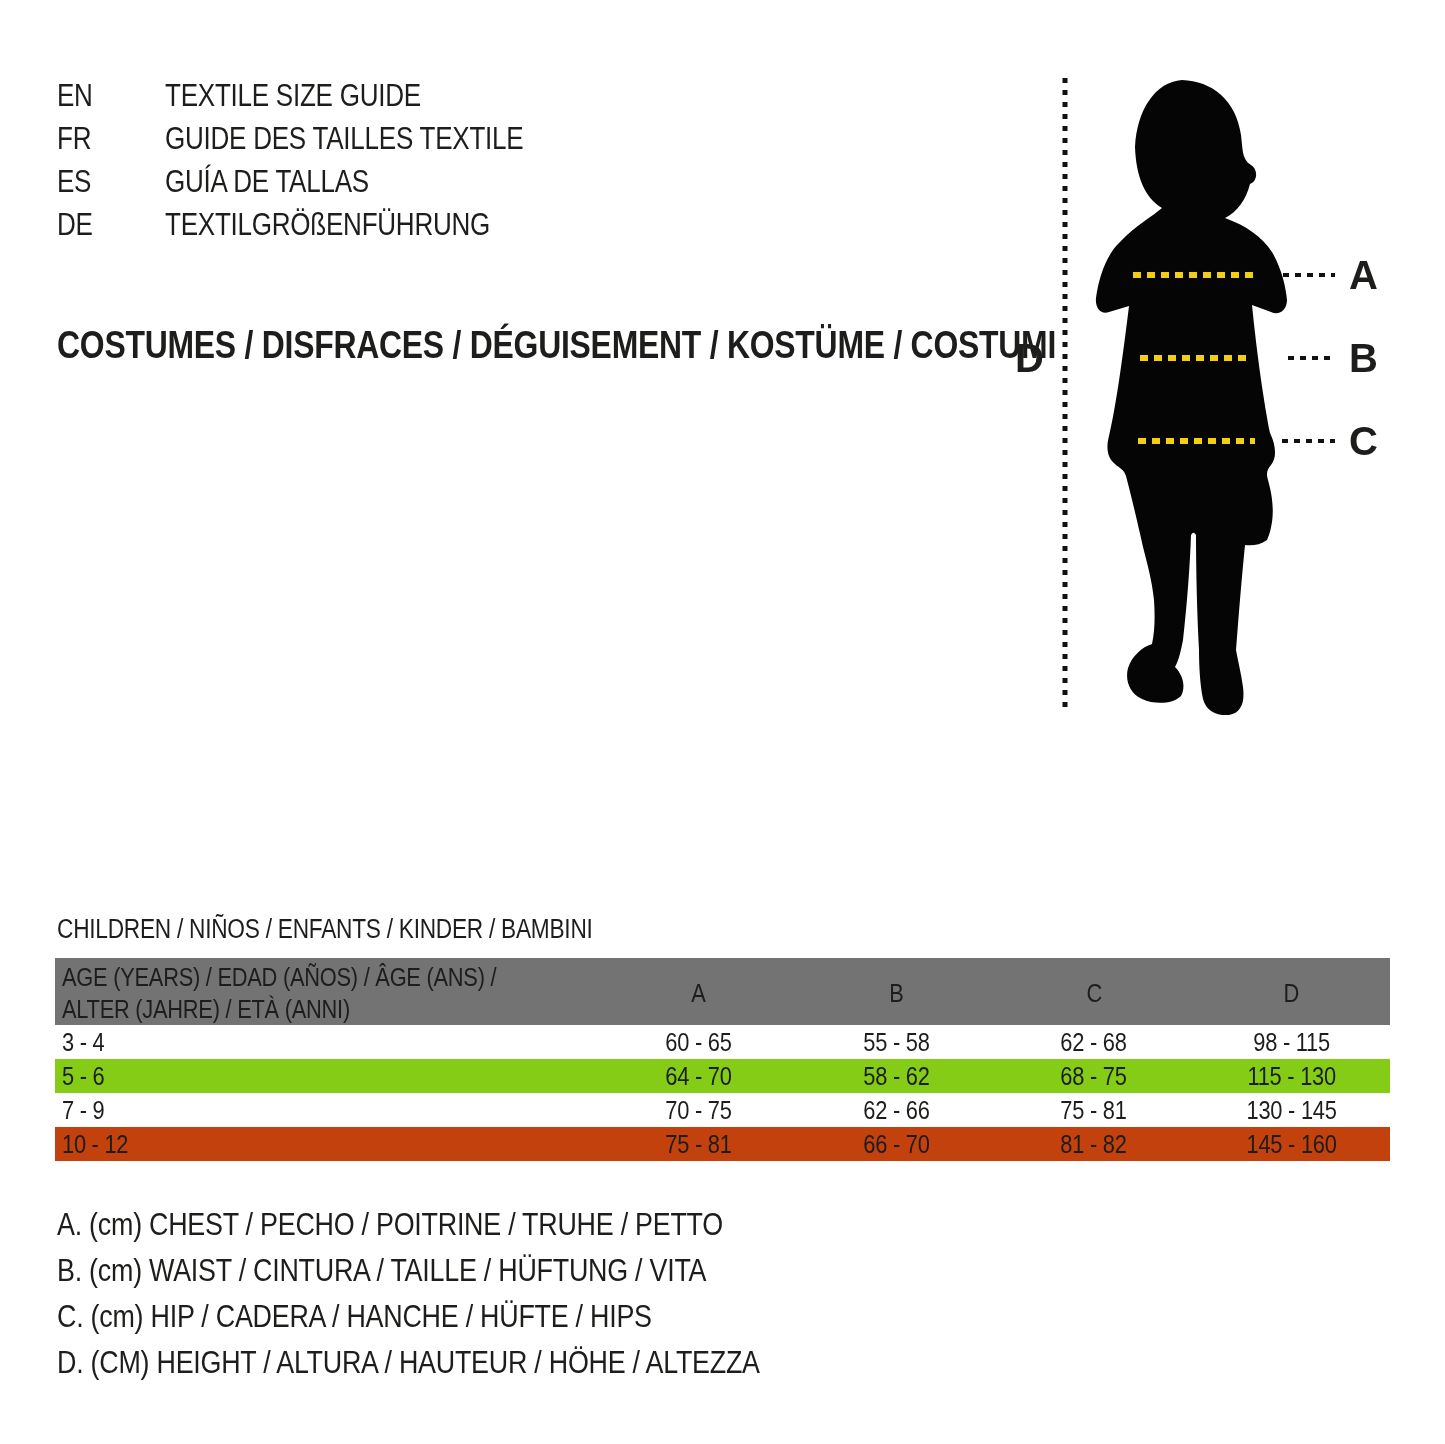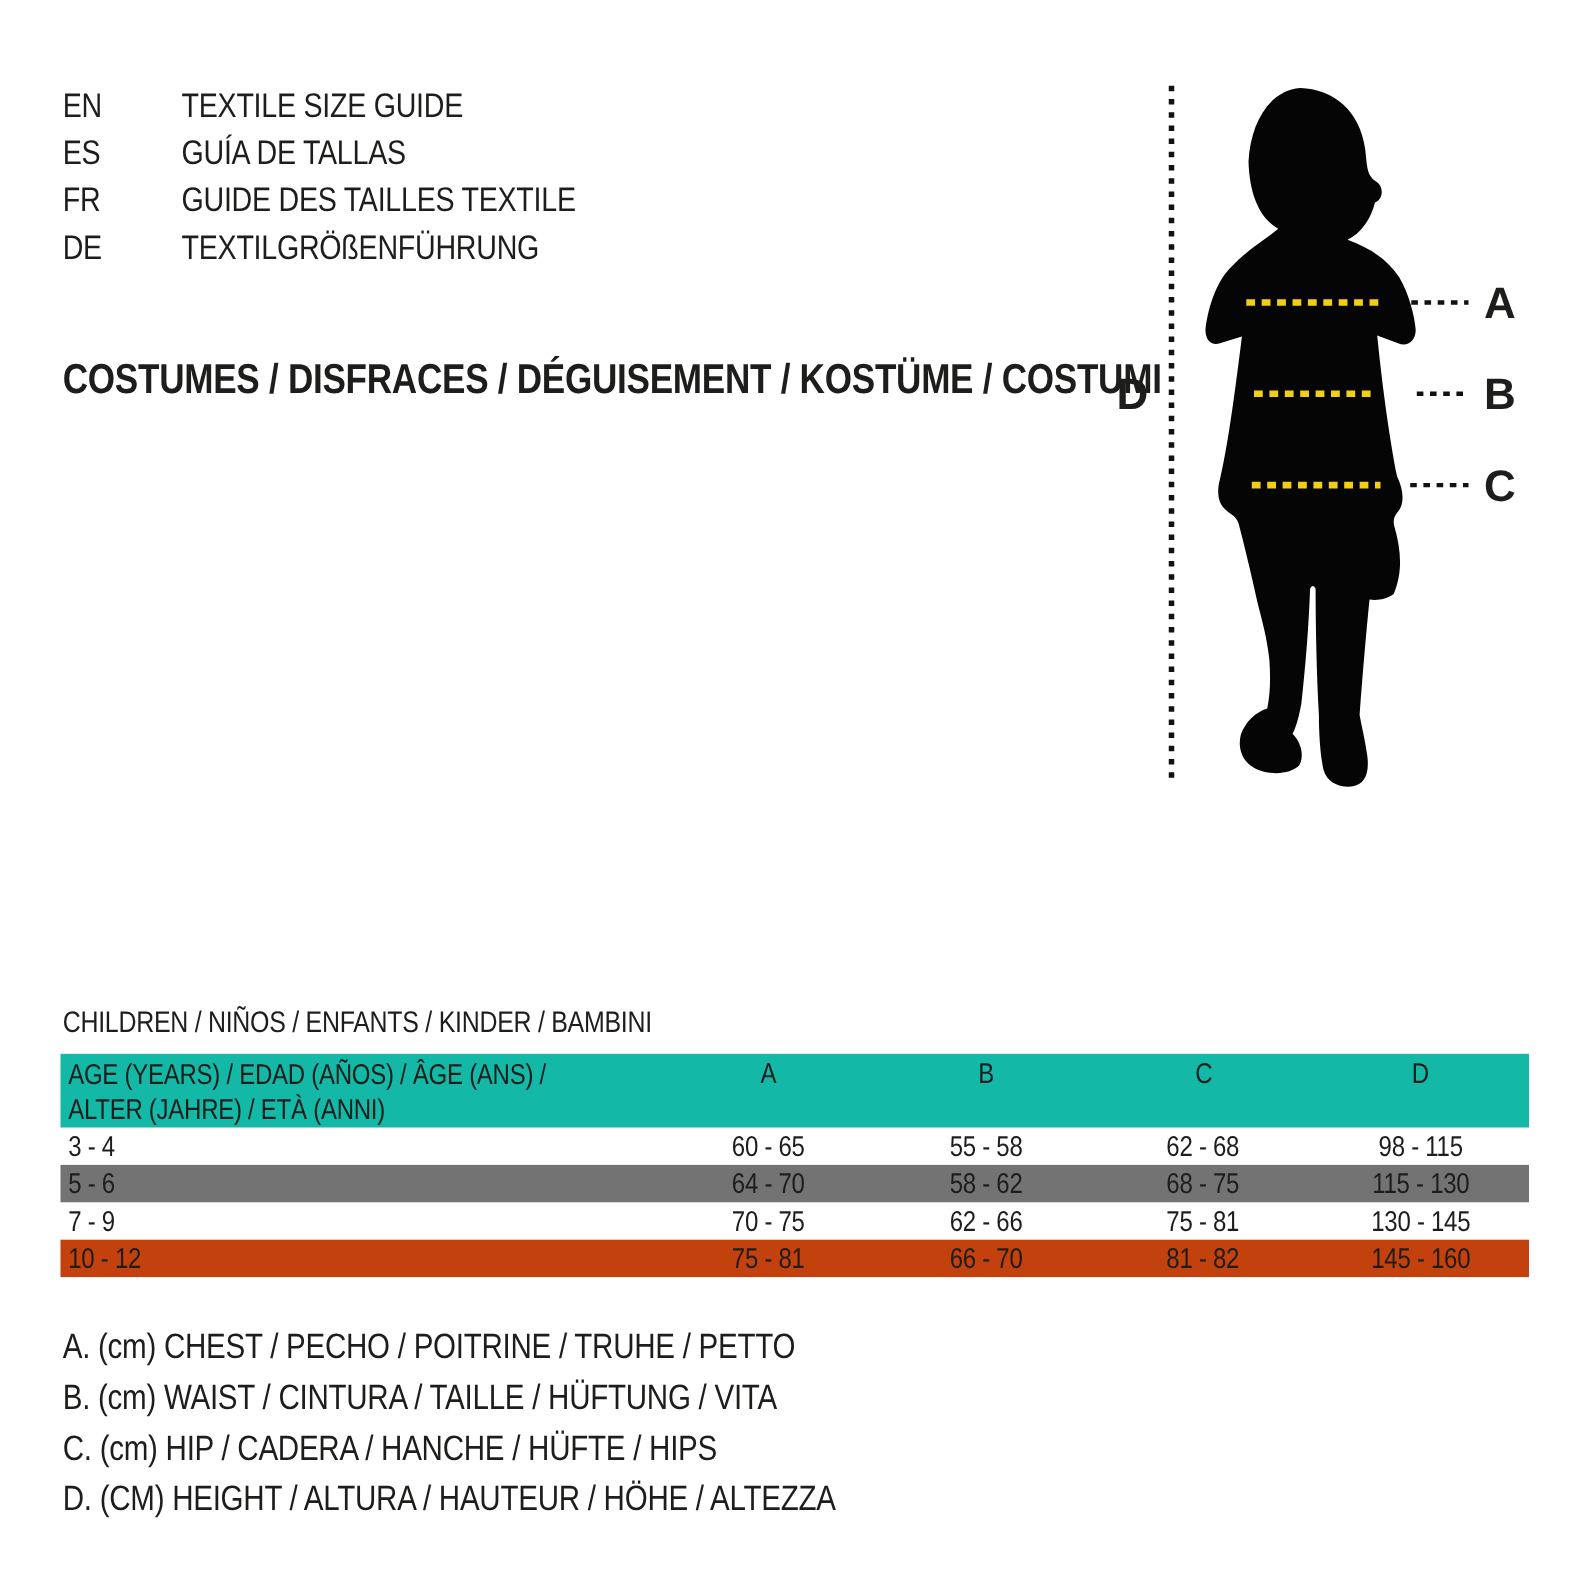--- a/index.html
+++ b/index.html
@@ -48,26 +48,26 @@
 <body>
 
 <div id="page">
 
   <div class="lang-block">
     <div class="lang-row">
       <span class="lang-code"><span class="cx">EN</span></span>
       <span class="cx">TEXTILE SIZE GUIDE</span>
     </div>
     <div class="lang-row">
+      <span class="lang-code"><span class="cx">FR</span></span>
+      <span class="cx">GUIDE DES TAILLES TEXTILE</span>
+    </div>
+    <div class="lang-row">
       <span class="lang-code"><span class="cx">ES</span></span>
       <span class="cx">GUÍA DE TALLAS</span>
-    </div>
-    <div class="lang-row">
-      <span class="lang-code"><span class="cx">FR</span></span>
-      <span class="cx">GUIDE DES TAILLES TEXTILE</span>
     </div>
     <div class="lang-row">
       <span class="lang-code"><span class="cx">DE</span></span>
       <span class="cx">TEXTILGRÖßENFÜHRUNG</span>
     </div>
   </div>
 
   <div class="category-heading">
     <span class="cx">COSTUMES / DISFRACES / DÉGUISEMENT / KOSTÜME / COSTUMI</span>
   </div>
@@ -133,40 +133,40 @@
       <text x="354" y="317" class="svg-label">B</text>
       <text x="354" y="400" class="svg-label">C</text>
     </svg>
   </div>
 
   <div class="section-heading">
     <span class="cx">CHILDREN / NIÑOS / ENFANTS / KINDER / BAMBINI</span>
   </div>
 
   <div class="size-table">
-    <div class="t-row t-header" style="background:#14b8a6;">
+    <div class="t-row t-header" style="background:#737373;align-items:center;">
       <div class="t-agecell hdr-lines">
         <div><span class="cx">AGE (YEARS) / EDAD (AÑOS) / ÂGE (ANS) /</span></div>
         <div><span class="cx">ALTER (JAHRE) / ETÀ (ANNI)</span></div>
       </div>
       <div class="t-col"><span class="cxc">A</span></div>
       <div class="t-col"><span class="cxc">B</span></div>
       <div class="t-col"><span class="cxc">C</span></div>
       <div class="t-col"><span class="cxc">D</span></div>
     </div>
 
     <div class="t-row t-datarow">
       <div class="t-agecell"><span class="cx">3 - 4</span></div>
       <div class="t-col"><span class="cxc">60 - 65</span></div>
       <div class="t-col"><span class="cxc">55 - 58</span></div>
       <div class="t-col"><span class="cxc">62 - 68</span></div>
       <div class="t-col"><span class="cxc">98 - 115</span></div>
     </div>
 
-    <div class="t-row t-datarow" style="background:#737373;">
+    <div class="t-row t-datarow" style="background:#84cc16;">
       <div class="t-agecell"><span class="cx">5 - 6</span></div>
       <div class="t-col"><span class="cxc">64 - 70</span></div>
       <div class="t-col"><span class="cxc">58 - 62</span></div>
       <div class="t-col"><span class="cxc">68 - 75</span></div>
       <div class="t-col"><span class="cxc">115 - 130</span></div>
     </div>
 
     <div class="t-row t-datarow">
       <div class="t-agecell"><span class="cx">7 - 9</span></div>
       <div class="t-col"><span class="cxc">70 - 75</span></div>

